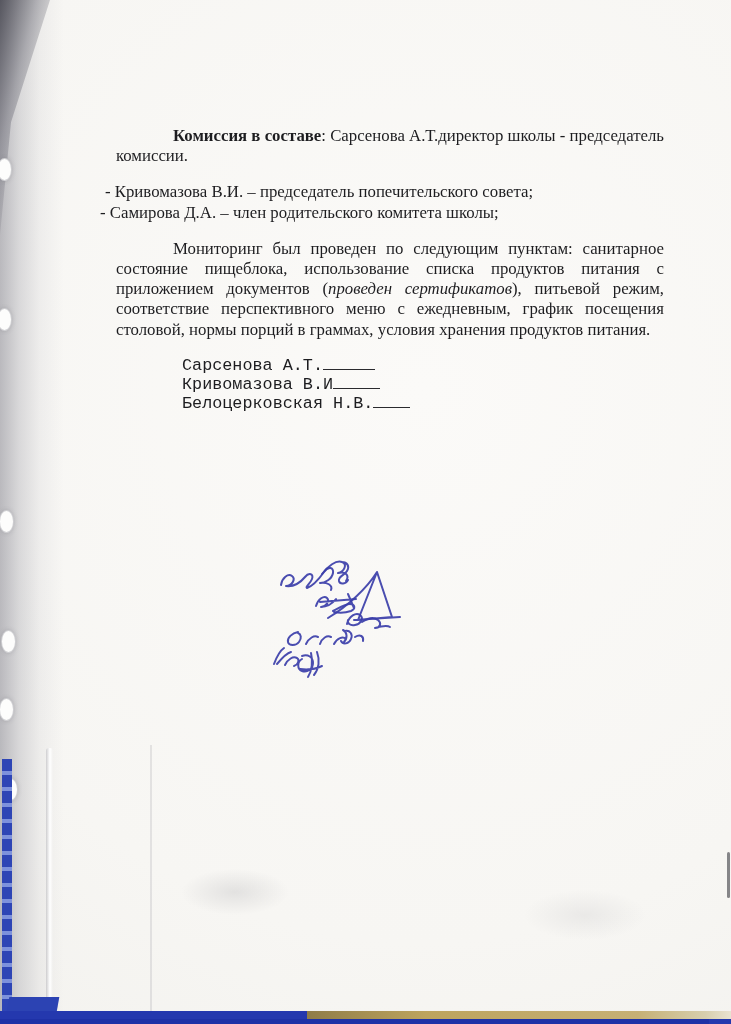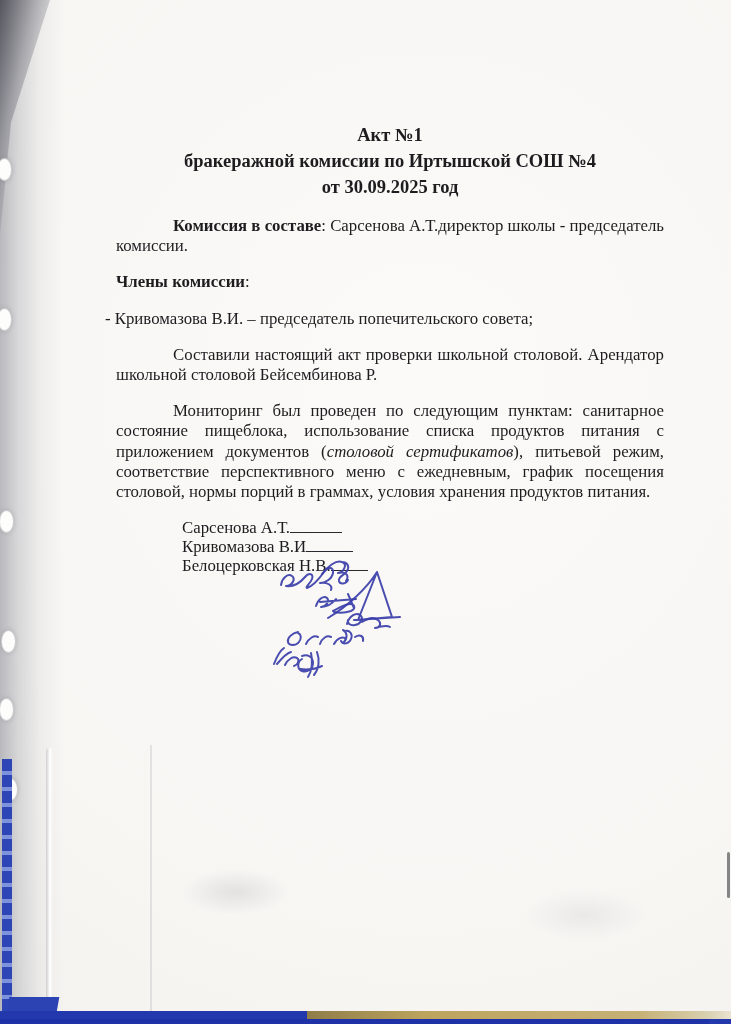--- a/index.html
+++ b/index.html
@@ -40,21 +40,21 @@
   .p{margin:16px;}
   .just{text-align:justify;}
   .indent{text-indent:57px;}
   .member{white-space:pre;}
   .member.sp{padding-left:5px;}
   b{font-weight:bold;}
   i{font-style:italic;}
 
   
   .sigs{margin-top:3px;margin-left:82px;position:relative;}
-  .sig-row{line-height:19px;white-space:nowrap;}
+  .sig-row{line-height:19px;white-space:nowrap;font-family:Liberation Mono, monospace;}
   .sig-line{display:inline-block;border-bottom:1.4px solid #2a2a2e;height:13px;vertical-align:baseline;}
   .w1{width:52px;} .w2{width:47px;} .w3{width:37px;} .w4{width:90px;} .w5{width:77px;}
   .ink{position:absolute;left:170px;top:550px;width:300px;height:160px;pointer-events:none;}
   .ink path{fill:none;stroke:#3b3ea9;stroke-width:2;stroke-linecap:round;stroke-linejoin:round;opacity:.92;}
 </style>
 </head>
 <body>
 
 <div class="canvas">
 
@@ -72,35 +72,29 @@
   <div class="smudge b"></div>
   <div class="right-notch"></div>
   <div class="sleeve-strip"></div>
   <div class="blue-step"></div>
   <div class="bottom-band">
     <div class="tan"></div>
     <div class="deep"></div>
   </div>
 
   <div class="doc">
-    <div class="title">
-      <div>Акт №1</div>
-      <div>бракеражной комиссии по Иртышской СОШ №4</div>
-      <div>от 30.09.2025 год</div>
-    </div>
 
     <p class="p just indent"><b>Комиссия в составе</b><span>: Сарсенова А.Т.директор школы -  председатель комиссии.</span></p>
 
-    <p class="p"><b>Члены комиссии</b><span>:</span></p>
 
     <div class="member sp">- Кривомазова В.И. – председатель попечительского совета;</div>
+    <div class="member">- Самирова Д.А. – член родительского комитета школы;</div>
 
-    <p class="p just indent">Составили настоящий акт проверки школьной столовой. Арендатор школьной столовой Бейсембинова Р.</p>
 
-    <p class="p just indent"><span>Мониторинг был проведен по следующим пунктам: санитарное состояние пищеблока, использование списка продуктов питания с приложением документов (</span><i>столовой сертификатов</i><span>), питьевой режим, соответствие перспективного меню с ежедневным, график посещения столовой, нормы порций в граммах, условия хранения продуктов питания.</span></p>
+    <p class="p just indent"><span>Мониторинг был проведен по следующим пунктам: санитарное состояние пищеблока, использование списка продуктов питания с приложением документов (</span><i>проведен сертификатов</i><span>), питьевой режим, соответствие перспективного меню с ежедневным, график посещения столовой, нормы порций в граммах, условия хранения продуктов питания.</span></p>
 
 
     <div class="sigs">
       <div class="sig-row"><span>Сарсенова А.Т.</span><span class="sig-line w1"></span></div>
       <div class="sig-row"><span>Кривомазова В.И</span><span class="sig-line w2"></span></div>
       <div class="sig-row"><span>Белоцерковская Н.В.</span><span class="sig-line w3"></span></div>
     </div>
   </div>
 
   <svg class="ink" viewBox="0 0 300 160">

